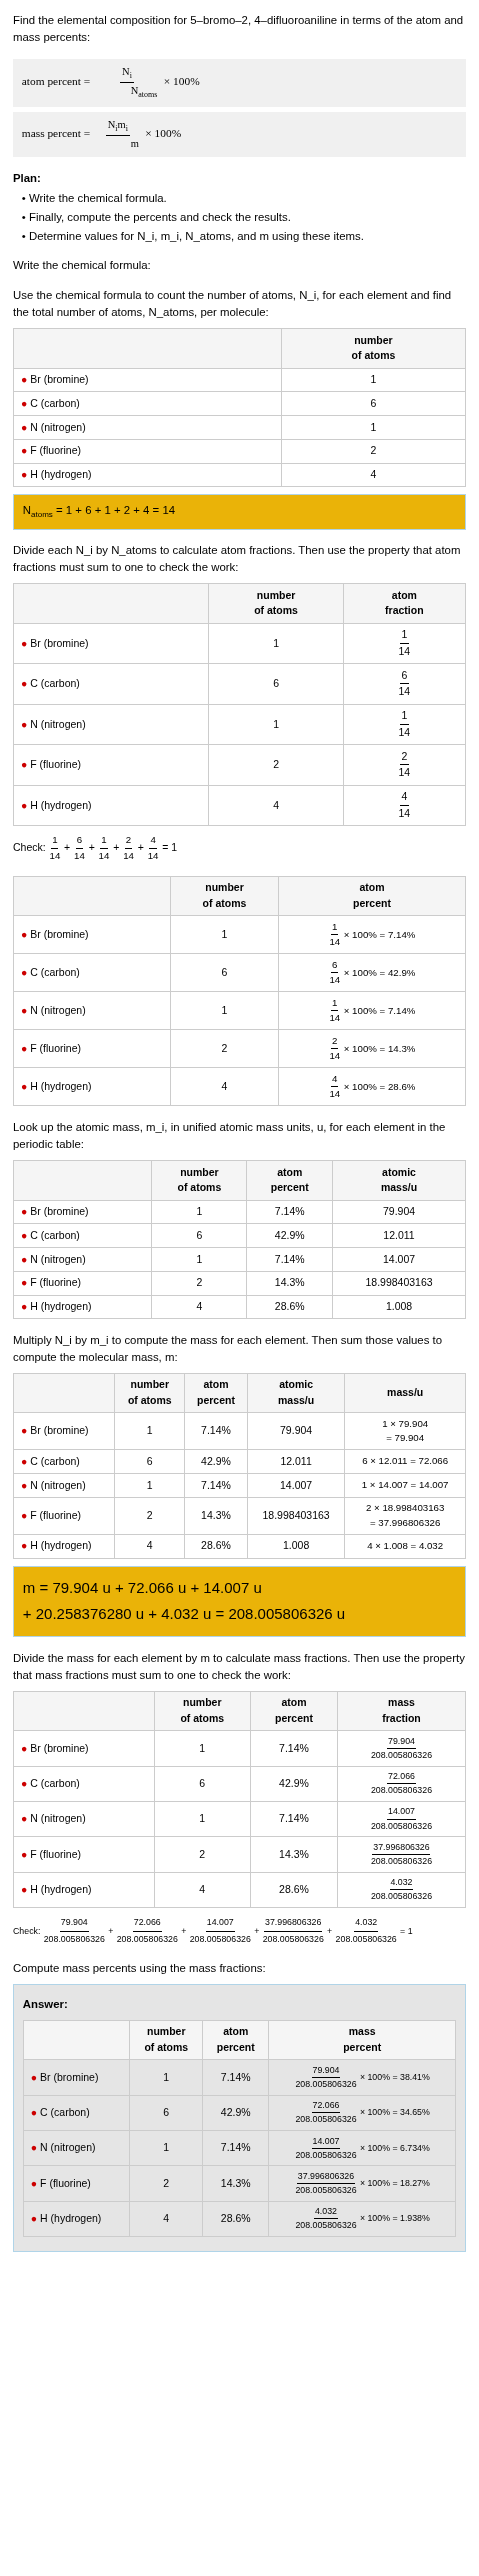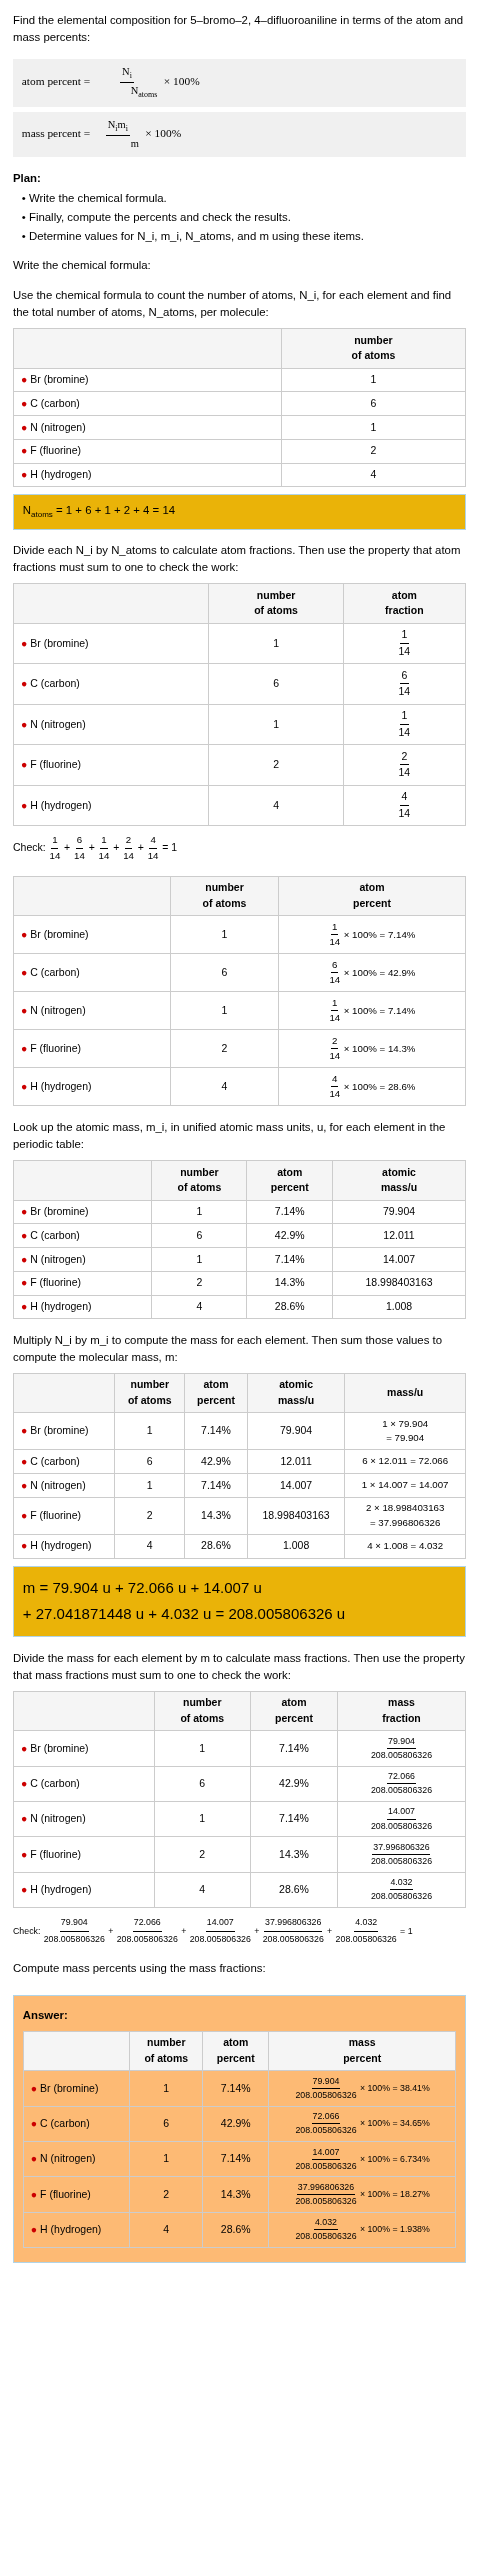--- a/index.html
+++ b/index.html
@@ -18,21 +18,21 @@
     .math-block .fraction .num { border-bottom: 0.9px solid #000; padding: 0 1.8px; font-size: 10.5px; }
     .math-block .fraction .den { padding: 0 1.8px; font-size: 10.5px; margin-left: 34px; }
     table { border-collapse: collapse; width: 100%; margin: 7px 0; font-size: 10.5px; }
     th, td { border: 0.9px solid #ccc; padding: 3.5px 7px; text-align: center; }
     th { background: #f5f5f5; font-weight: bold; }
     td:first-child { text-align: left; }
     .bullet-item { margin: 1.8px 0; padding-left: 8.8px; }
     .bullet-item::before { content: "• "; }
     .check-row { font-size: 10.5px; margin: 3.5px 0; }
     .blue-box { background: #eab308; border: 0.9px solid #b0d4e8; padding: 7px 8.8px; margin: 7px 0; }
-    .answer-box { background: #fdba74; border: 0.9px solid #b0d4e8; padding: 7px 8.8px; margin: 18px 0; }
+    .answer-box { background: #e5e5e5; border: 0.9px solid #b0d4e8; padding: 7px 8.8px; margin: 7px 0; }
     .section-header { font-weight: bold; margin-bottom: 3.5px; }
     p { margin: 3.5px 0; }
     .formula-chemical { font-style: italic; font-size: 12.3px; }
     sub { font-size: 8px; }
     .answer-label { font-weight: bold; margin-bottom: 3.5px; }
     .red-dot { color: #cc0000; }
   </style>
 </head>
 <body>
 
@@ -364,21 +364,21 @@
         <td><span class="red-dot">●</span> H (hydrogen)</td>
         <td>4</td>
         <td>28.6%</td>
         <td>1.008</td>
         <td style="font-size:9.7px;">4 × 1.008 = 4.032</td>
       </tr>
     </tbody>
   </table>
   <div class="blue-box" style="font-size:15px;">
     <p>m = 79.904 u + 72.066 u + 14.007 u</p>
-    <p>  + 27.041871448 u + 4.032 u = 208.005806326 u</p>
+    <p>  + 20.258376280 u + 4.032 u = 208.005806326 u</p>
   </div>
 </div>
 
 <div class="section">
   <p>Divide the mass for each element by m to calculate mass fractions. Then use the property that mass fractions must sum to one to check the work:</p>
   <table>
     <thead>
       <tr>
         <th></th>
         <th>number<br>of atoms</th>

